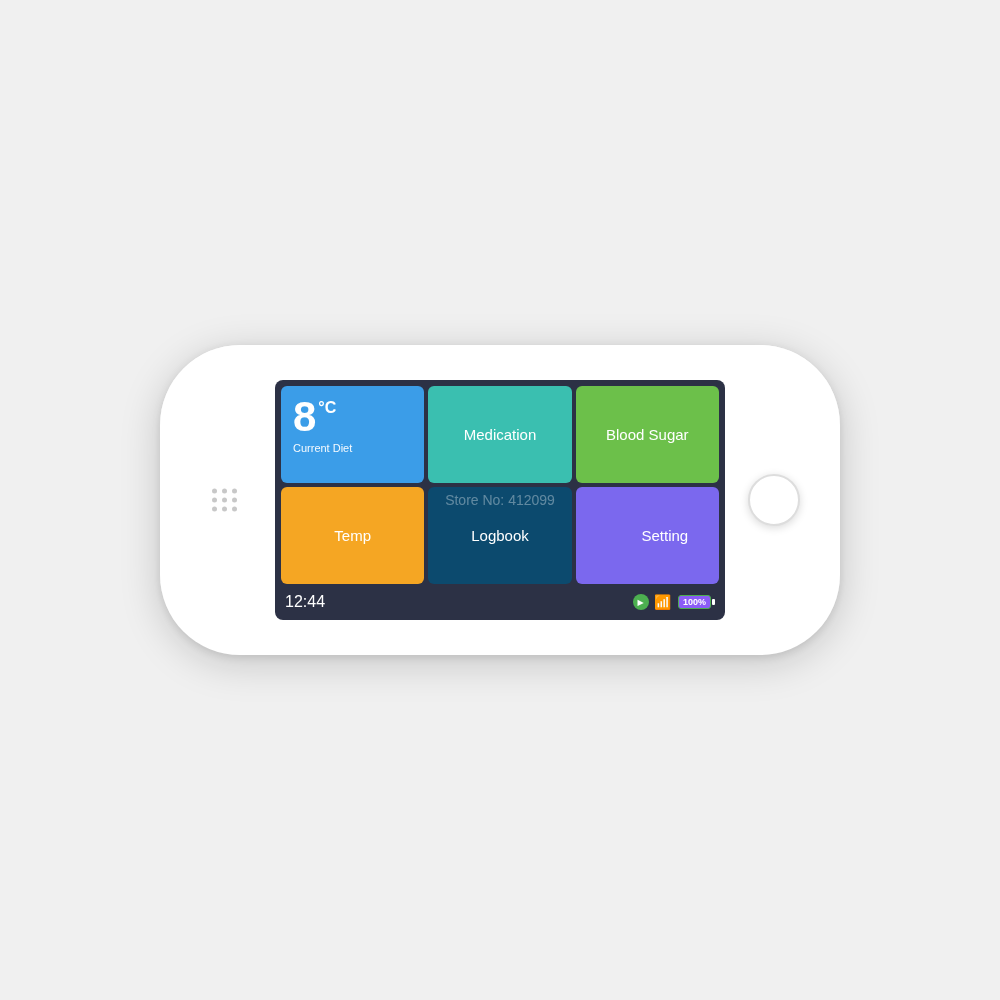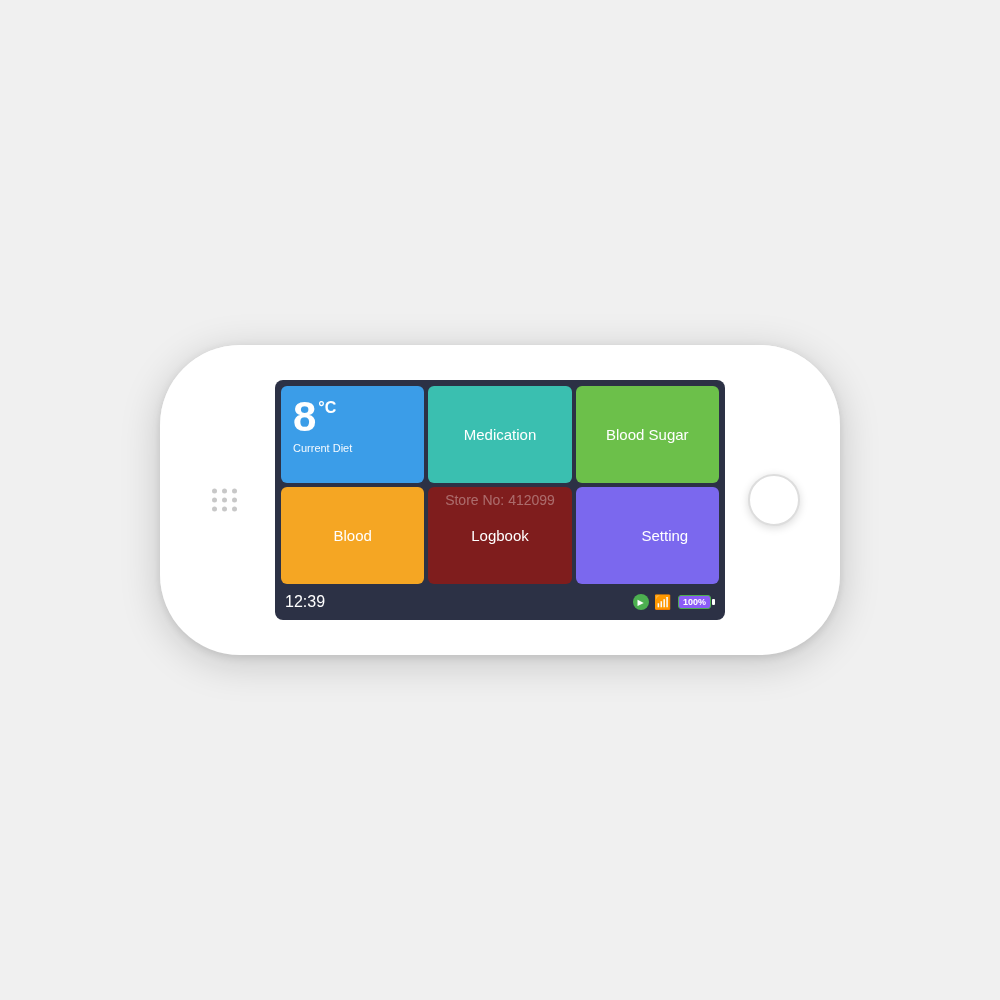--- a/index.html
+++ b/index.html
@@ -133,21 +133,21 @@
     .tile-temp .temp-label {
       font-size: 11px;
       margin-top: 4px;
       opacity: 0.95;
       font-weight: 400;
     }
 
     .tile-blood { background: #6cc04a; }
     .tile-medication { background: #3abfb0; }
     .tile-diet { background: #f5a623; }
-    .tile-logbook { background: #7f1d1d; }
+    .tile-logbook { background: #0c4a6e; }
     .tile-setting { background: #7b68ee; padding-left: 35px; }
 
     .status-bar {
       height: 36px;
       display: flex;
       align-items: center;
       justify-content: space-between;
       padding: 0 10px;
       color: white;
       font-size: 16px;
@@ -233,34 +233,34 @@
 
         <div class="tile tile-medication">
           <span>Medication</span>
         </div>
 
         <div class="tile tile-blood">
           <span>Blood Sugar</span>
         </div>
 
         <div class="tile tile-diet">
-          <span>Blood</span>
+          <span>Temp</span>
         </div>
 
         <div class="tile tile-logbook">
           <span>Logbook</span>
         </div>
 
         <div class="tile tile-setting">
           <span>Setting</span>
         </div>
       </div>
 
       <div class="status-bar">
-        <span>12:39</span>
+        <span>12:44</span>
         <div class="status-right">
           <div class="play-icon">▶</div>
           <span class="wifi-icon">📶</span>
           <div class="battery-wrap">
             <div class="battery">100%</div>
             <div class="battery-tip"></div>
           </div>
         </div>
       </div>
     </div>

